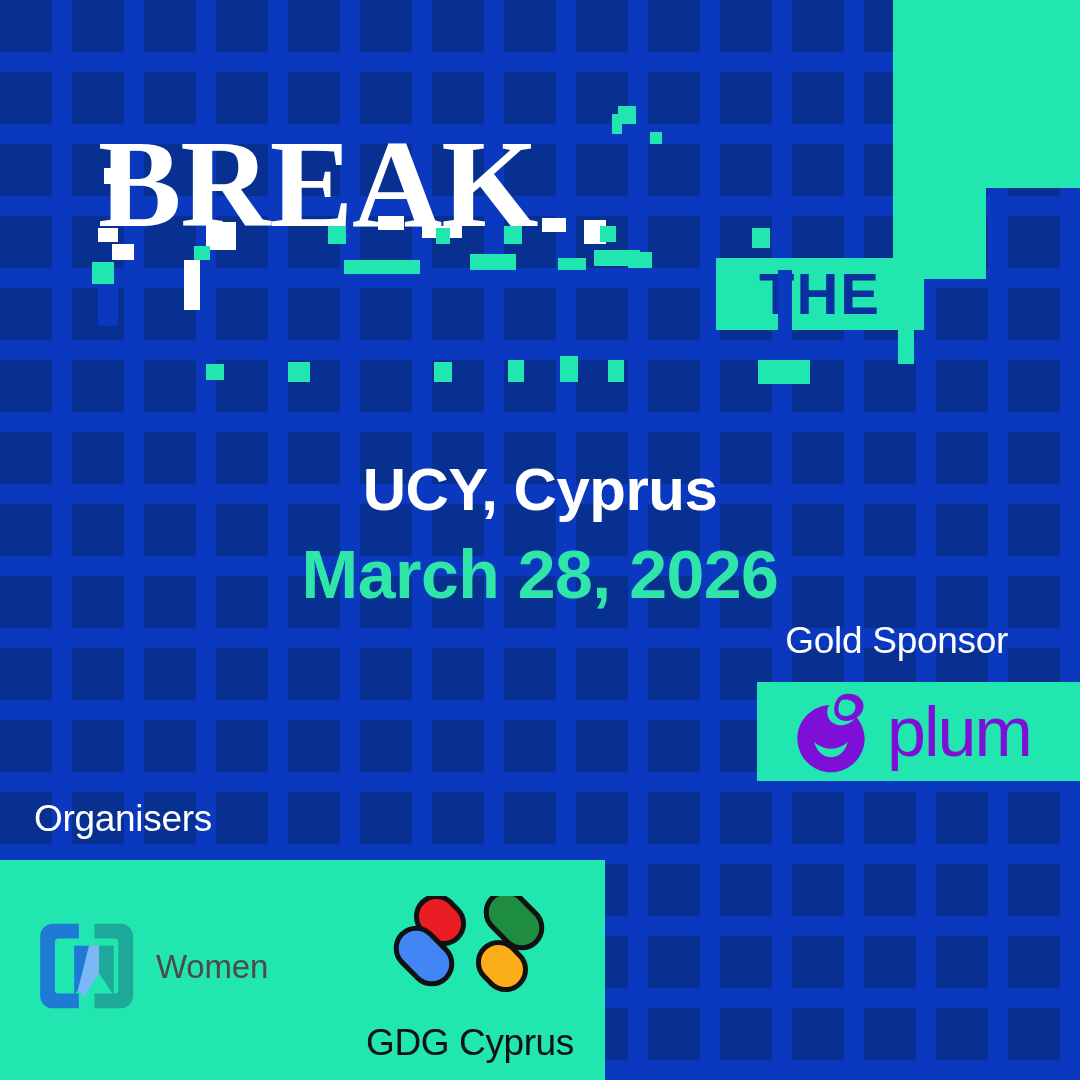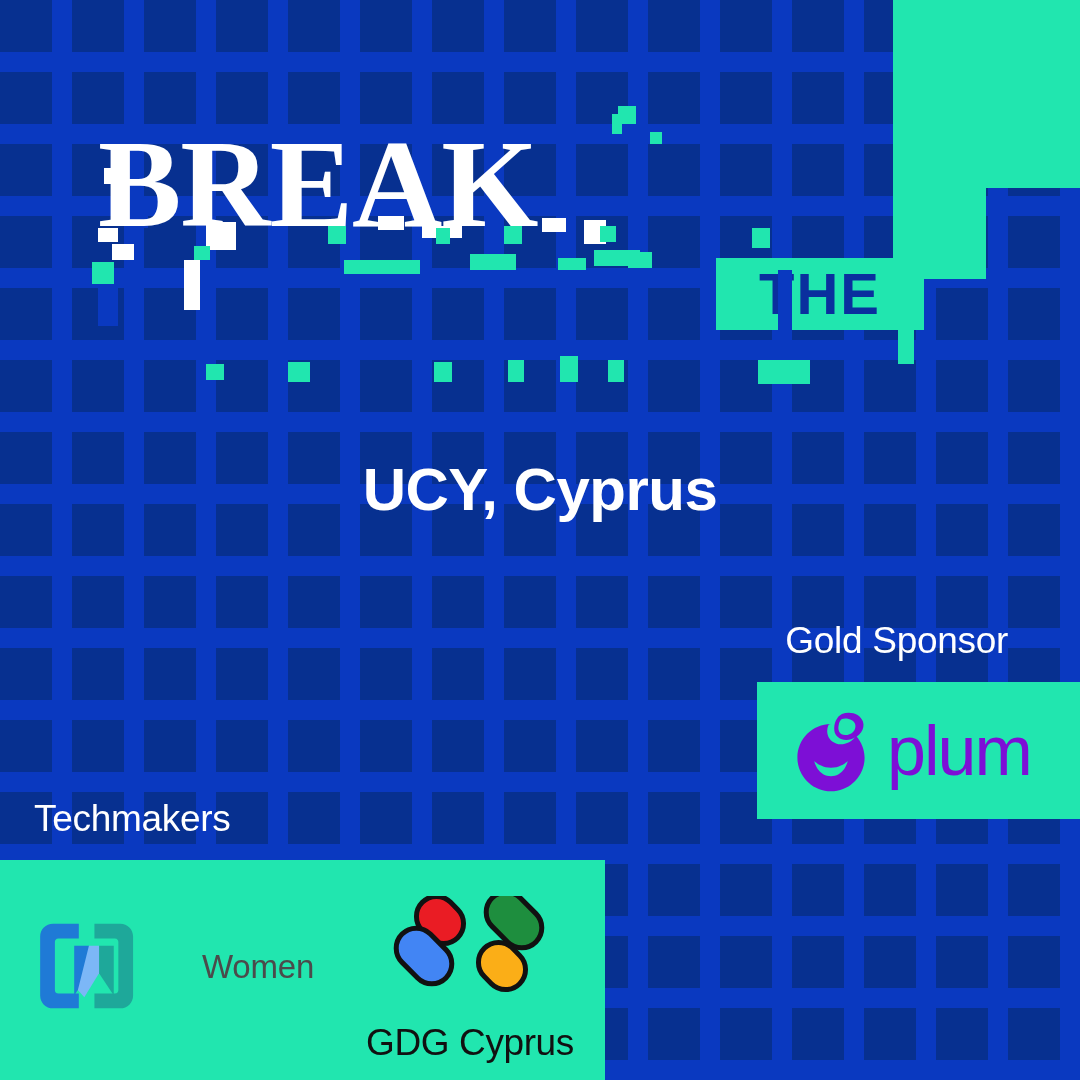--- a/index.html
+++ b/index.html
@@ -59,29 +59,29 @@
 
   
   #venue{position:absolute;left:0;right:0;top:455px;text-align:center;color:#ffffff;
      font-size:60px;font-weight:bold;letter-spacing:-0.5px;}
   #date{position:absolute;left:0;right:0;top:535px;text-align:center;color:#2fe5a8;
      font-size:68px;font-weight:bold;letter-spacing:-0.5px;}
 
   
   #gold-label{position:absolute;right:72px;top:620px;color:#ffffff;font-size:37px;
      font-weight:normal;letter-spacing:-0.3px;}
-  #plum-box{position:absolute;left:757px;top:682px;width:323px;height:137px;background:#21E6AF;
+  #plum-box{position:absolute;left:757px;top:682px;width:323px;height:99px;background:#21E6AF;
      display:flex;align-items:center;}
   #plum-mark{width:84px;height:84px;margin-left:32px;flex:0 0 auto;}
   #plum-word{color:#7d0fd6;font-size:70px;font-weight:normal;letter-spacing:-2px;margin-left:14px;line-height:70px;}
 
   
   #org-label{position:absolute;left:34px;top:798px;color:#ffffff;font-size:37px;letter-spacing:-0.3px;}
   #org-box{position:absolute;left:0;top:860px;width:605px;height:220px;background:#21E6AF;}
-  #wtm{position:absolute;left:36px;top:60px;display:flex;align-items:center;gap:46px;}
+  #wtm{position:absolute;left:36px;top:60px;display:flex;align-items:center;}
   #wtm-mark{width:104px;height:92px;flex:0 0 auto;}
   #wtm-text{margin-left:16px;color:#4b4b4b;font-size:33px;line-height:37px;font-weight:normal;letter-spacing:-0.2px;}
   #gdg{position:absolute;left:360px;top:36px;width:220px;text-align:center;}
   #gdg-mark{width:170px;height:104px;margin:0 auto;display:block;}
   #gdg-text{margin-top:22px;color:#111111;font-size:37px;letter-spacing:-0.4px;}
 </style>
 </head>
 <body>
 
 <div id="poster">
@@ -135,34 +135,35 @@
     <div class="gl gm" style="left:460px;top:148px;width:28px;height:12px;"></div>
     <div class="gl gm" style="left:510px;top:250px;width:16px;height:22px;"></div>
     <div class="gl gm" style="left:530px;top:142px;width:24px;height:16px;"></div>
     <div class="gl gm" style="left:654px;top:118px;width:18px;height:20px;"></div>
     <div class="gl gm" style="left:660px;top:250px;width:52px;height:24px;"></div>
     <div class="gl gm" style="left:800px;top:152px;width:16px;height:102px;"></div>
     <div class="gl gb" style="left:680px;top:160px;width:14px;height:84px;"></div>
   </div>
 
   <div id="venue">UCY, Cyprus</div>
+  <div id="date">March 28, 2026</div>
 
   <div id="gold-label">Gold Sponsor</div>
 
   <div id="plum-box">
     <svg id="plum-mark" viewBox="0 0 100 100">
       <path d="M50 18 C28 18 10 36 10 58 C10 80 28 98 50 98 C72 98 90 80 90 58 C90 48 86 39 80 32 C74 40 64 44 56 41 C47 38 43 28 47 19 C48 18.4 49 18 50 18 Z" fill="#7d0fd6"></path>
       <path d="M63 6 C73 2 85 6 88 15 C91 24 84 33 74 36 C64 39 55 34 54 26 C53 17 57 9 63 6 Z" fill="#7d0fd6"></path>
       <path d="M63 12 C69 10 78 13 79 19 C80 26 74 31 67 31 C60 31 58 25 59 20 C59.6 16 61 13 63 12 Z" fill="#21E6AF"></path>
       <path d="M30 62 C30 62 34 80 50 80 C66 80 70 62 70 62 C70 62 62 70 50 70 C38 70 30 62 30 62 Z" fill="#21E6AF"></path>
     </svg>
     <div id="plum-word">plum</div>
   </div>
 
-  <div id="org-label">Techmakers</div>
+  <div id="org-label">Organisers</div>
 
   <div id="org-box">
 
     <div id="wtm">
       <svg id="wtm-mark" viewBox="0 0 112 100">
         <path d="M46 4 H18 C10 4 4 10 4 18 V82 C4 90 10 96 18 96 H46 V80 H24 C21 80 20 78 20 76 V24 C20 22 21 20 24 20 H46 Z" fill="#1f7ad6"></path>
         <path d="M63 4 H91 C99 4 105 10 105 18 V82 C105 90 99 96 91 96 H63 V80 H85 C88 80 89 78 89 76 V24 C89 22 88 20 85 20 H63 Z" fill="#1ea89a"></path>
         <path d="M41 28 H57 V58 L41 82 Z" fill="#1f7ad6"></path>
         <path d="M68 28 H84 V82 L68 58 Z" fill="#1ea89a"></path>
         <path d="M57 28 H68 V58 L52 84 L45 76 Z" fill="#7cb7f7"></path>

